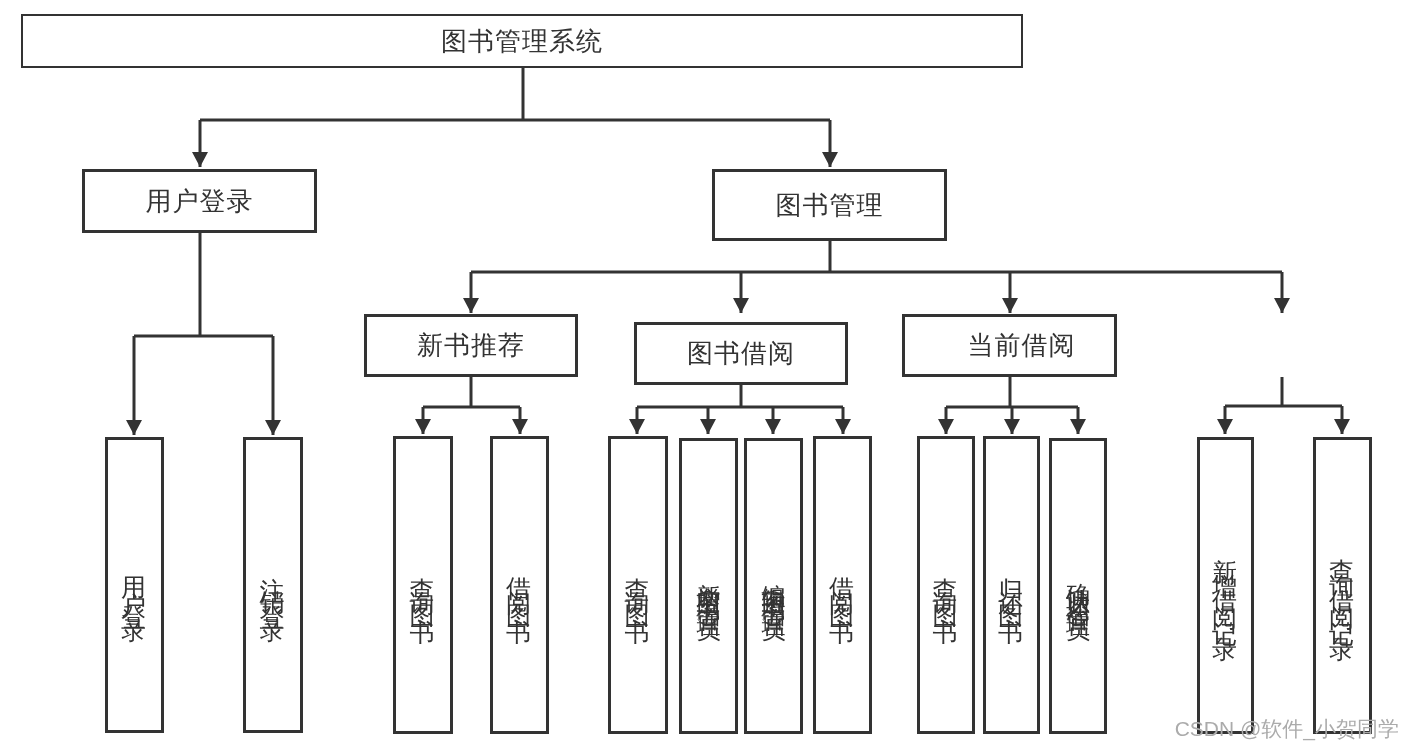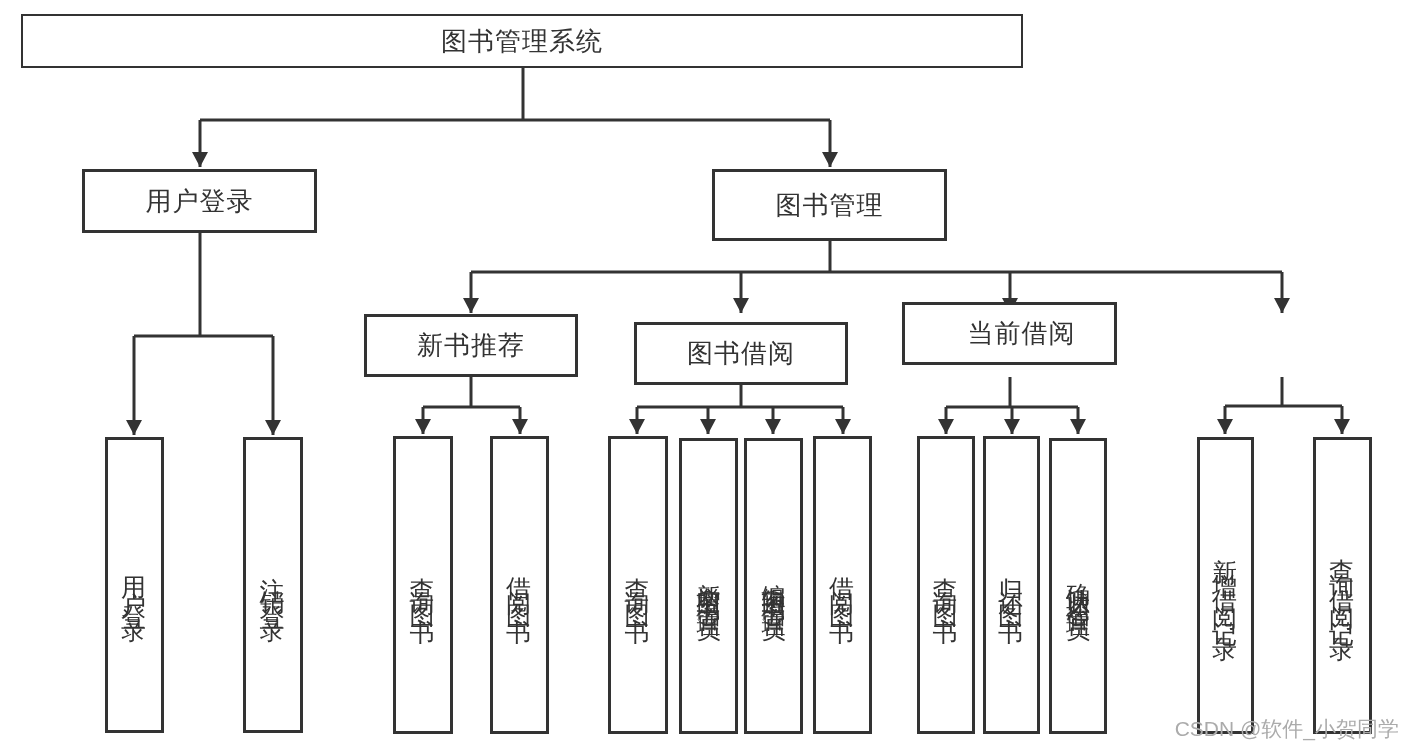--- a/index.html
+++ b/index.html
@@ -35,21 +35,21 @@
     white-space:nowrap;
   }
   .sp-mid{letter-spacing:16px;}
   .sp-tight{font-size:24px;letter-spacing:5px;}
   
   .n-root{left:21px;top:14px;width:1002px;height:54px;}
   .n-user-login{left:82px;top:169px;width:235px;height:64px;}
   .n-book-mgmt{left:712px;top:169px;width:235px;height:72px;}
   .n-new-book{left:364px;top:314px;width:214px;height:63px;}
   .n-book-borrow{left:634px;top:314px;width:214px;height:63px;margin-top:8px;}
-  .n-current-borrow{left:902px;top:302px;width:215px;height:63px;padding-left:24px;}
+  .n-current-borrow{left:902px;top:314px;width:215px;height:63px;padding-left:24px;}
   .n-borrow-records{left:1174px;top:314px;width:215px;height:63px;}
   .n-leaf-user-login{left:105px;top:437px;width:59px;height:296px;}
   .n-leaf-logout{left:243px;top:437px;width:60px;height:296px;}
   .n-leaf-a1{left:393px;top:436px;width:60px;height:298px;}
   .n-leaf-a2{left:490px;top:436px;width:59px;height:298px;}
   .n-leaf-b1{left:608px;top:436px;width:60px;height:298px;}
   .n-leaf-b2{left:679px;top:438px;width:59px;height:296px;}
   .n-leaf-b3{left:744px;top:438px;width:59px;height:296px;}
   .n-leaf-b4{left:813px;top:436px;width:59px;height:298px;}
   .n-leaf-c1{left:917px;top:436px;width:58px;height:298px;}

